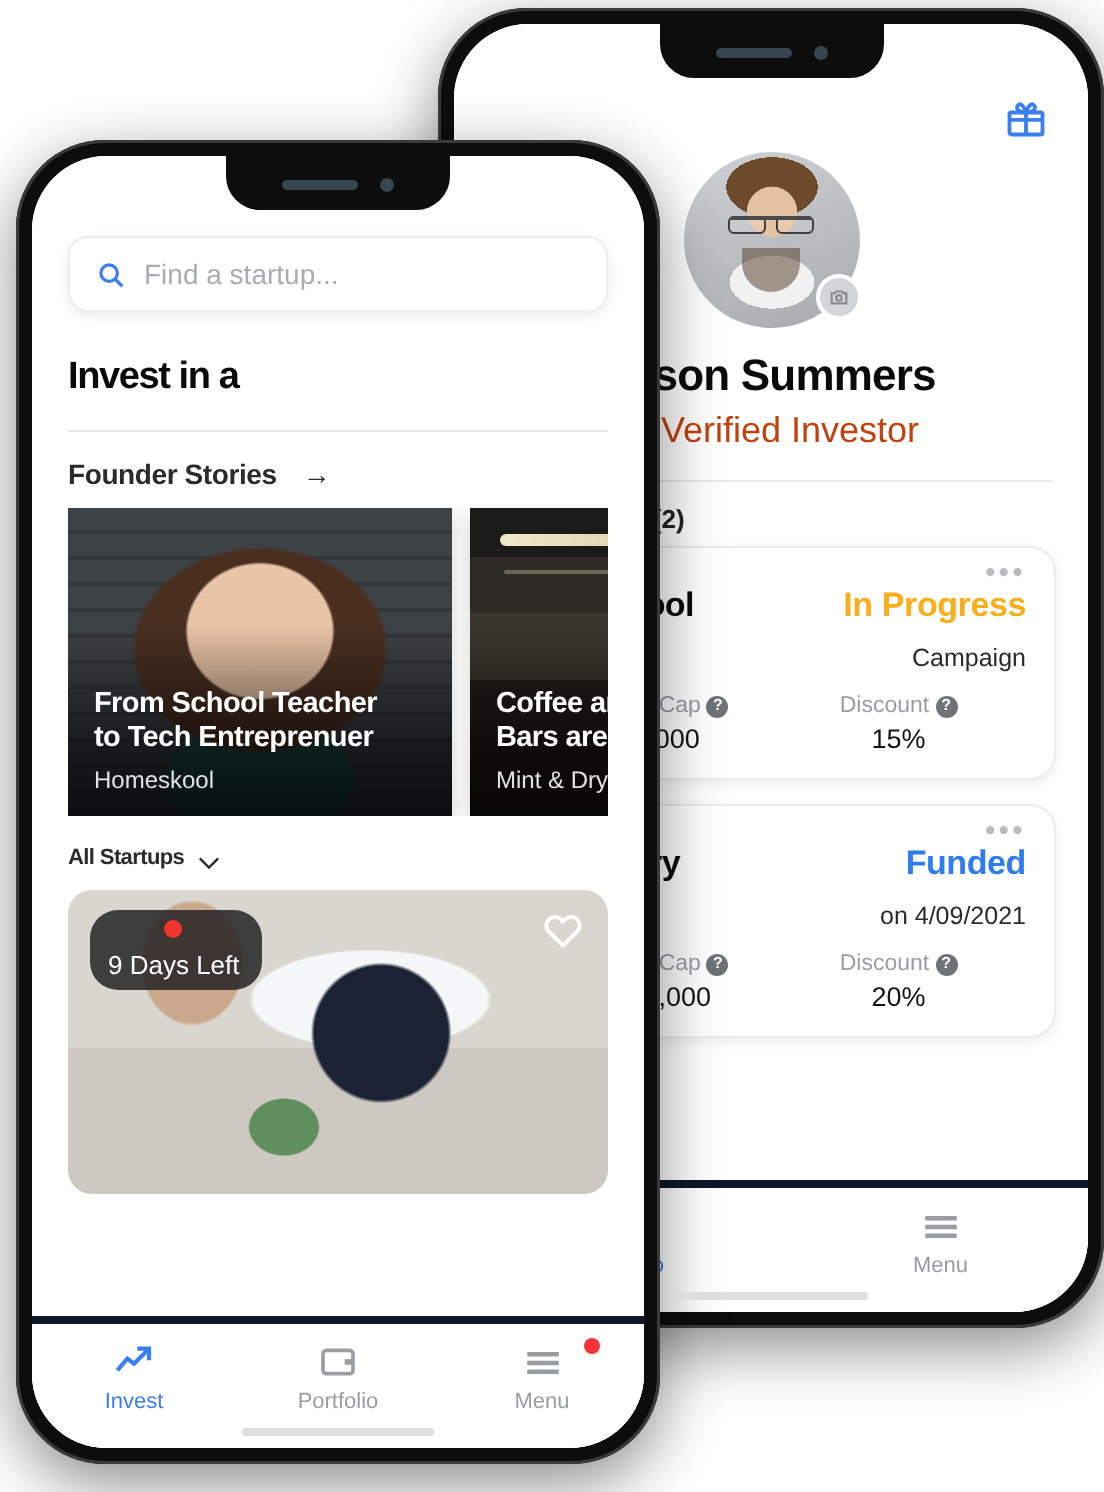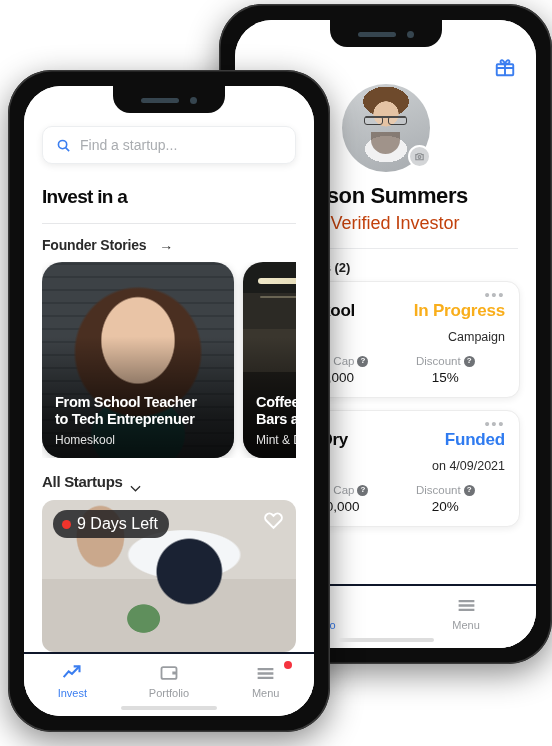--- a/index.html
+++ b/index.html
@@ -9,21 +9,21 @@
     font-family:"Liberation Sans", sans-serif;
     position:relative;
   }
 
   
   .phone {
     position:absolute;
     background:#0d0d0d;
     border-radius:44px;
     box-shadow:0 0 0 1.5px #3a3a3a inset, 0 10px 32px rgba(0,0,0,.45);
-    padding:16px;
+    padding:8px;
   }
   .phone-screen {
     width:100%; height:100%;
     background:#ffffff;
     border-radius:37px;
     overflow:hidden;
     position:relative;
   }
   .notch {
     position:absolute; top:0; left:50%; transform:translateX(-50%);
@@ -118,21 +118,21 @@
   .metric-label { font-size:11.5px; color:#9a9da1; display:flex; align-items:center; justify-content:center; gap:3px; }
   .qmark {
     display:inline-flex; align-items:center; justify-content:center;
     width:11px; height:11px; border-radius:50%; background:#6f7276;
     color:#fff; font-size:8px; font-weight:700; line-height:1;
   }
   .metric-value { font-size:13.5px; color:#141414; margin-top:3px; }
 
   
   .nav {
-    margin-top:auto; border-top:2px solid #0f172a;
+    margin-top:auto; border-top:4px solid #0f172a;
     display:flex; background:#fff; padding:9px 0 17px 0;
   }
   .nav-item { flex:1; display:flex; flex-direction:column; align-items:center; gap:4px; position:relative; }
   .nav-label { font-size:11px; color:#9a9da1; }
   .nav-item.active .nav-label { color:#3b7ef0; }
   .nav-ic { width:22px; height:20px; color:#9a9da1; display:flex; align-items:center; justify-content:center; }
   .nav-item.active .nav-ic { color:#3b7ef0; }
   .nav-dot { position:absolute; top:-2px; right:22px; width:8px; height:8px; border-radius:50%; background:#f5333f; }
 
   
@@ -154,21 +154,21 @@
     line-height:1.13; letter-spacing:-.7px;
   }
   .title-rule { height:1px; background:#e6e7e9; margin-top:16px; }
   .sec-row { margin-top:13px; display:flex; align-items:center; gap:13px; font-size:14px; font-weight:700; color:#2b2b2b; letter-spacing:-.2px; }
   .sec-arrow { font-size:14px; color:#2b2b2b; }
 
   .stories {
     margin-top:9px; display:flex; gap:9px; padding:0 0 0 0; overflow:hidden;
   }
   .story-card {
-    width:192px; height:196px; flex:none; border-radius:20px; overflow:hidden;
+    width:192px; height:154px; flex:none; border-radius:0; overflow:hidden;
     position:relative; box-shadow:0 3px 9px rgba(0,0,0,.18);
   }
   .story-card.s1 {
     background:
       radial-gradient(ellipse 26% 30% at 50% 40%, #e9c4a6 0 72%, transparent 75%),
       radial-gradient(ellipse 46% 46% at 50% 46%, #4a2f21 0 70%, transparent 73%),
       radial-gradient(ellipse 30% 24% at 50% 88%, #1d4f4b 0 80%, transparent 83%),
       repeating-linear-gradient(0deg,#3d4246 0 11px,#33383c 11px 13px),
       repeating-linear-gradient(90deg,#3d4246 0 22px,#34393d 22px 24px);
   }
@@ -188,38 +188,38 @@
     border-radius:3px; box-shadow:0 16px 0 -2px rgba(220,210,170,.35);
   }
   .story-shade {
     position:absolute; inset:0;
     background:linear-gradient(180deg, rgba(0,0,0,0) 38%, rgba(0,0,0,.62) 78%, rgba(0,0,0,.8) 100%);
   }
   .story-txt { position:absolute; left:13px; right:11px; bottom:11px; z-index:2; }
   .story-title { color:#fff; font-size:14.5px; font-weight:700; line-height:1.2; letter-spacing:-.3px; }
   .story-sub { color:#e2e2e2; font-size:12px; margin-top:5px; }
 
-  .all-row { margin-top:15px; display:flex; align-items:center; gap:7px; font-size:15px; font-weight:700; color:#2b2b2b; letter-spacing:-.3px; }
+  .all-row { margin-top:15px; display:flex; align-items:center; gap:7px; font-size:11px; font-weight:700; color:#2b2b2b; letter-spacing:-.3px; }
   .chev { width:11px; height:7px; color:#2b2b2b; }
 
   .startup-card {
     margin-top:10px; border-radius:12px; overflow:hidden; position:relative;
     height:152px;
     background:
       radial-gradient(circle at 58% 47%, #1a2233 0 19%, transparent 20%),
       radial-gradient(ellipse 30% 22% at 56% 36%, #f4f6f8 0 72%, transparent 75%),
       radial-gradient(ellipse 13% 28% at 23% 24%, #caa88c 0 70%, transparent 74%),
       radial-gradient(ellipse 9% 13% at 40% 78%, #5f8f5c 0 70%, transparent 74%),
       linear-gradient(180deg,#d9d5cf 0 52%, #cdc8c1 52% 100%);
   }
   .days-badge {
     position:absolute; left:11px; top:10px; z-index:3;
     background:rgba(28,28,30,.82); color:#fff;
     border-radius:14px; padding:5px 11px 5px 9px;
-    font-size:16px; display:flex; align-items:center; gap:6px;
+    font-size:13px; display:flex; align-items:center; gap:6px;flex-direction:column;
   }
   .days-dot { width:9px; height:9px; border-radius:50%; background:#f1342c; }
   .heart { position:absolute; right:12px; top:10px; z-index:3; width:21px; height:21px; color:#fff; }
 </style>
 </head>
 <body>
 
 <div class="phone" id="phone-back">
   <div class="phone-screen">
     <div class="notch">

